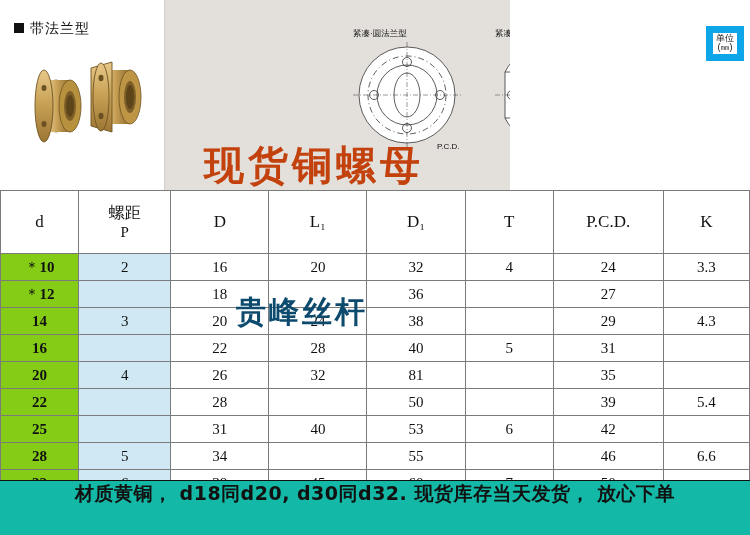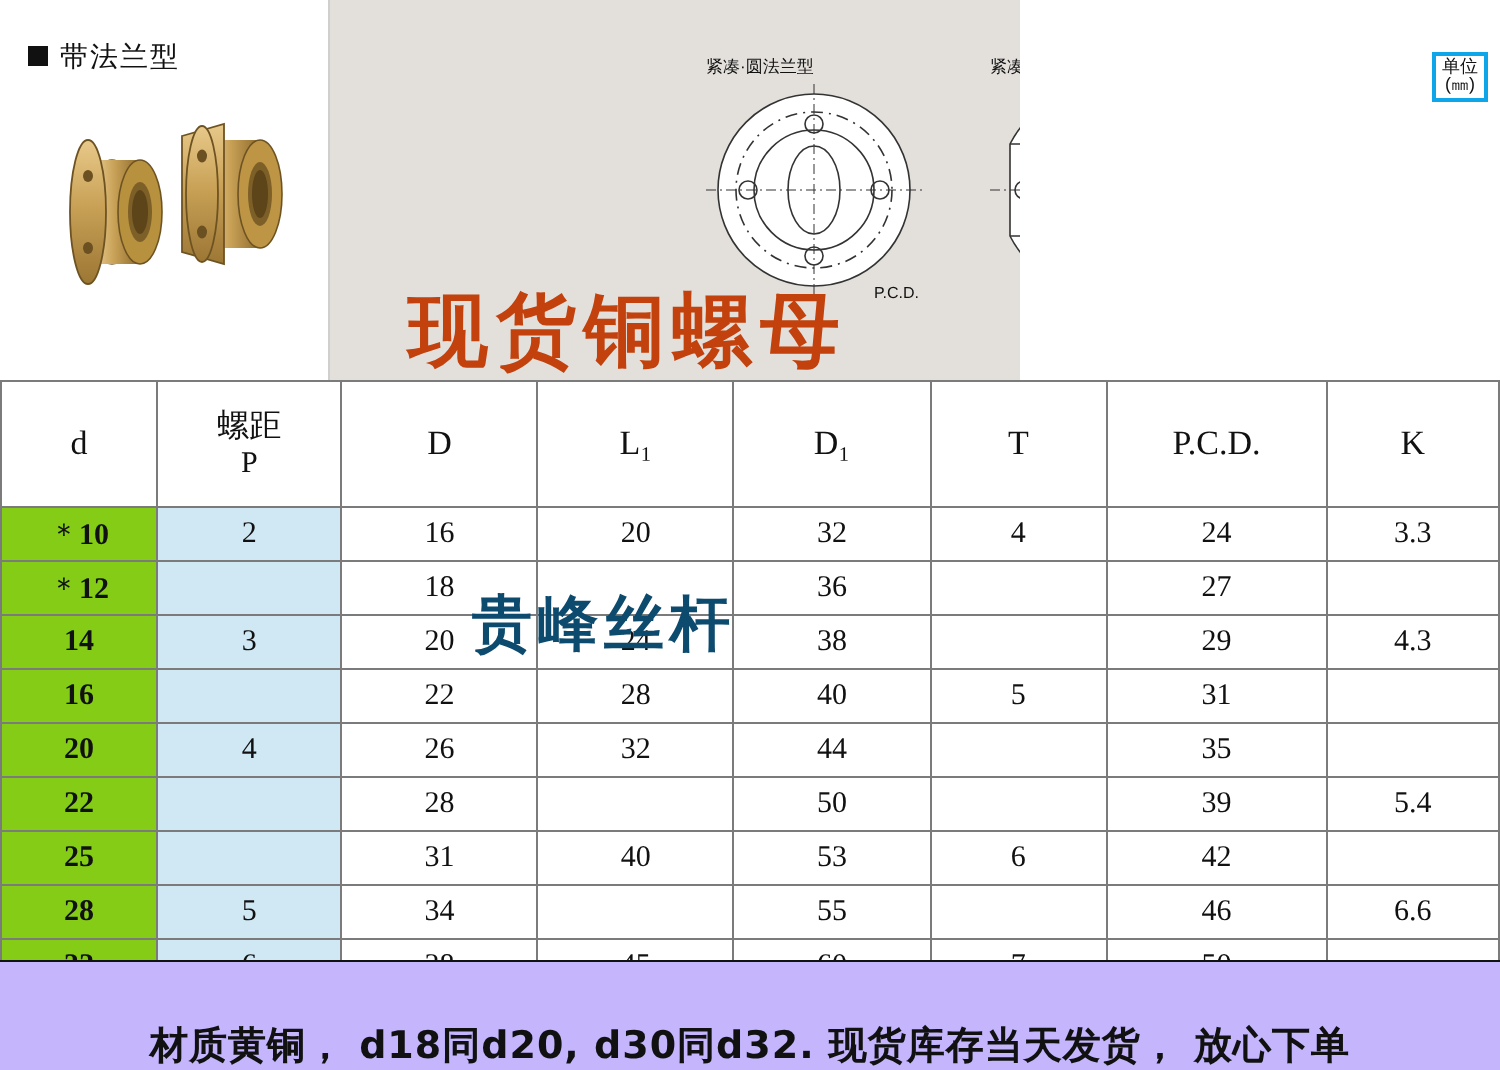--- a/index.html
+++ b/index.html
@@ -104,21 +104,21 @@
   }
   .pcd-1 { left: 272px; top: 142px; }
   .pcd-2 { left: 412px; top: 142px; }
 
   .unit-box {
     position: absolute;
     right: 6px;
     top: 26px;
     font-size: 9px;
     color: #111;
-    border: 2px solid #0ea5e9;
+    border: 7px solid #0ea5e9;
     padding: 1px 3px;
     line-height: 1.05;
     text-align: center;
   }
 
   
   .wm-red {
     position: absolute;
     left: 204px;
     top: 138px;
@@ -194,24 +194,24 @@
     white-space: nowrap;
   }
 
   
   .footer {
     position: absolute;
     left: 0;
     top: 480px;
     width: 750px;
     height: 55px;
-    background: #c4b5fd;
+    background: #14b8a6;
     border-top: 1px solid #111;
     display: flex;
-    align-items: flex-end;
+    align-items: flex-start;
     justify-content: center;
   }
   .footer-text {
     font-size: 19px;
     font-weight: bold;
     color: #111;
     font-family: "DejaVu Sans", sans-serif;
     letter-spacing: 0.5px;
     white-space: nowrap;
   }
@@ -392,21 +392,21 @@
             <td class="white">40</td>
             <td class="white">5</td>
             <td class="white">31</td>
             <td class="white"></td>
           </tr>
           <tr>
             <td class="d-col">20</td>
             <td class="c-blue">4</td>
             <td class="white">26</td>
             <td class="white">32</td>
-            <td class="white">44</td>
+            <td class="white">81</td>
             <td class="white"></td>
             <td class="white">35</td>
             <td class="white"></td>
           </tr>
           <tr>
             <td class="d-col">22</td>
             <td class="c-blue"></td>
             <td class="white">28</td>
             <td class="white"></td>
             <td class="white">50</td>

